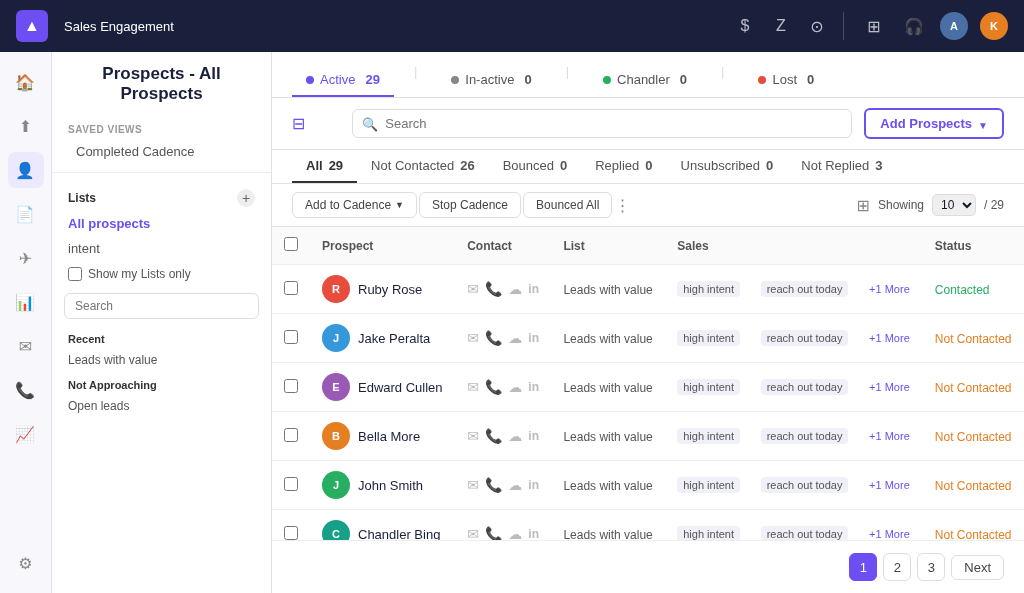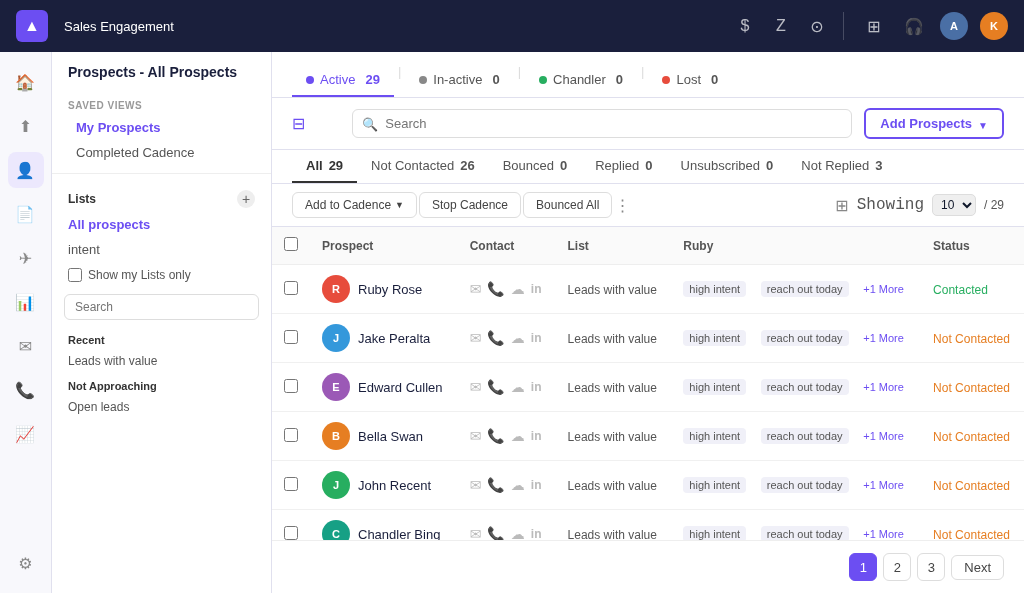--- a/index.html
+++ b/index.html
@@ -18,21 +18,21 @@
     
     .main { display: flex; flex: 1; overflow: hidden; }
 
     
     .icon-bar { width: 52px; background: #f8f8fc; border-right: 1px solid #e0e0ee; display: flex; flex-direction: column; align-items: center; padding: 12px 0; gap: 8px; flex-shrink: 0; }
     .icon-bar-item { width: 36px; height: 36px; display: flex; align-items: center; justify-content: center; border-radius: 8px; cursor: pointer; color: #888; font-size: 16px; }
     .icon-bar-item.active { color: #6c4ef2; background: #ece8fd; }
 
     
     .sidebar { width: 220px; background: white; border-right: 1px solid #e0e0ee; display: flex; flex-direction: column; flex-shrink: 0; padding: 12px 0; overflow-y: auto; }
-    .sidebar-header { font-size: 14px; font-weight: 600; color: #1a1f3c; padding: 0 16px 12px; }
+    .sidebar-header { font-size: 17px; font-weight: 600; color: #1a1f3c; padding: 0 16px 12px; text-align: center; }
     .sidebar-section-label { font-size: 10px; font-weight: 700; color: #999; text-transform: uppercase; letter-spacing: 0.5px; padding: 8px 16px 4px; }
     .sidebar-item { padding: 5px 16px; cursor: pointer; color: #555; font-size: 13px; border-radius: 4px; margin: 0 8px; }
     .sidebar-item.active { color: #6c4ef2; font-weight: 600; }
     .sidebar-divider { height: 1px; background: #eee; margin: 8px 0; }
     .sidebar-lists-header { display: flex; align-items: center; justify-content: space-between; padding: 8px 16px 4px; }
     .sidebar-lists-label { font-size: 12px; font-weight: 700; color: #333; }
     .sidebar-add-btn { width: 18px; height: 18px; border-radius: 50%; background: #eee; display: flex; align-items: center; justify-content: center; cursor: pointer; color: #666; font-size: 14px; }
     .sidebar-list-item { padding: 5px 16px; cursor: pointer; color: #555; font-size: 13px; }
     .sidebar-list-item.active { color: #6c4ef2; font-weight: 600; }
     .show-my-lists { display: flex; align-items: center; gap: 6px; padding: 6px 16px; font-size: 12px; color: #555; cursor: pointer; }
@@ -42,21 +42,21 @@
     .sidebar-recent-label { font-size: 11px; font-weight: 700; color: #333; padding: 8px 16px 4px; }
     .sidebar-recent-item { padding: 4px 16px; font-size: 12px; color: #555; cursor: pointer; }
     .sidebar-not-approaching { font-size: 11px; font-weight: 700; color: #333; padding: 8px 16px 4px; }
     .sidebar-not-approaching-item { padding: 4px 16px; font-size: 12px; color: #555; cursor: pointer; }
 
     
     .content { flex: 1; display: flex; flex-direction: column; overflow: hidden; background: #f5f5fb; }
     .content-header { background: white; padding: 12px 20px 0; border-bottom: 1px solid #e0e0ee; flex-shrink: 0; }
 
     
-    .status-tabs { display: flex; gap: 0; margin-bottom: 0; text-align: center; }
+    .status-tabs { display: flex; gap: 16px; margin-bottom: 0; text-align: center; }
     .status-tab { display: flex; align-items: center; gap: 6px; padding: 8px 14px; cursor: pointer; border-bottom: 2px solid transparent; color: #555; font-size: 13px; }
     .status-tab.active { color: #6c4ef2; border-bottom: 2px solid #6c4ef2; }
     .status-tab .dot { width: 8px; height: 8px; border-radius: 50%; }
     .dot-active { background: #6c4ef2; }
     .dot-inactive { background: #888; }
     .dot-converted { background: #27ae60; }
     .dot-lost { background: #e74c3c; }
 
     
     .toolbar { background: white; padding: 10px 20px; display: flex; align-items: center; gap: 12px; border-bottom: 1px solid #e0e0ee; flex-shrink: 0; }
@@ -72,38 +72,38 @@
     .sub-tab { padding: 8px 14px; cursor: pointer; font-size: 13px; color: #555; border-bottom: 2px solid transparent; display: flex; align-items: center; gap: 6px; }
     .sub-tab.active { color: #333; font-weight: 600; border-bottom: 2px solid #333; }
     .sub-tab-count { font-weight: 700; }
 
     
     .action-bar { background: white; padding: 8px 20px; display: flex; align-items: center; gap: 2px; border-bottom: 1px solid #e0e0ee; flex-shrink: 0; }
     .action-btn { background: white; border: 1px solid #ddd; border-radius: 6px; padding: 5px 12px; font-size: 12px; cursor: pointer; color: #444; display: flex; align-items: center; gap: 4px; }
     .action-btn-chevron { font-size: 9px; }
     .action-bar-right { margin-left: auto; display: flex; align-items: center; gap: 8px; }
     .grid-icon { color: #888; cursor: pointer; font-size: 16px; }
-    .showing-label { font-size: 16px; color: #555; font-family: Liberation Mono, monospace; }
+    .showing-label { font-size: 12px; color: #555; }
     .showing-select { border: 1px solid #ddd; border-radius: 5px; padding: 2px 4px; font-size: 12px; cursor: pointer; color: #0f172a; }
     .showing-total { font-size: 12px; color: #555; }
     .more-btn { color: #888; cursor: pointer; font-size: 16px; }
 
     
     .table-container { flex: 1; overflow-y: auto; background: white; margin: 0; }
     table { width: 100%; border-collapse: collapse; }
     table thead th { background: #fafafa; padding: 10px 12px; text-align: left; font-size: 12px; font-weight: 600; color: #555; border-bottom: 1px solid #eee; position: sticky; top: 0; z-index: 1; }
     table tbody tr { border-bottom: 1px solid #f0f0f0; }
     table tbody td { padding: 10px 12px; font-size: 13px; color: #333; vertical-align: middle; }
     .prospect-avatar { width: 28px; height: 28px; border-radius: 50%; display: inline-flex; align-items: center; justify-content: center; color: white; font-size: 11px; font-weight: bold; margin-right: 8px; }
     .prospect-name { font-weight: 500; color: #1a1f3c; }
     .contact-icons { display: flex; gap: 6px; align-items: center; }
     .contact-icon { font-size: 14px; color: #bbb; }
     .contact-icon.linkedin { color: #bbb; }
     .list-badge { font-size: 12px; color: #555; }
-    .tag-item { display: inline-block; background: #f0f0f8; border-radius: 4px; padding: 2px 6px; font-size: 11px; color: #555; margin-right: 11px; }
+    .tag-item { display: inline-block; background: #f0f0f8; border-radius: 4px; padding: 2px 6px; font-size: 11px; color: #555; margin-right: 17px; }
     .tag-more { font-size: 11px; color: #6c4ef2; cursor: pointer; }
     .status-badge { font-size: 12px; font-weight: 500; }
     .status-contacted { color: #27ae60; }
     .status-not-contacted { color: #e67e22; }
 
     
     .pagination { background: white; padding: 12px 20px; display: flex; align-items: center; justify-content: flex-end; gap: 6px; border-top: 1px solid #eee; flex-shrink: 0; }
     .page-btn { width: 28px; height: 28px; border: 1px solid #ddd; border-radius: 6px; display: flex; align-items: center; justify-content: center; cursor: pointer; font-size: 13px; color: #444; background: white; }
     .page-btn.active { background: #6c4ef2; color: white; border-color: #6c4ef2; }
     .page-next { font-size: 13px; color: #444; cursor: pointer; border: 1px solid #ddd; border-radius: 6px; padding: 4px 12px; background: white; }
@@ -146,21 +146,20 @@
     <div class="icon-bar-item">✉</div>
     <div class="icon-bar-item">📞</div>
     <div class="icon-bar-item">📈</div>
     <div class="icon-bar-item" style="margin-top:auto;">⚙</div>
   </div>
 
   <div class="sidebar">
     <div class="sidebar-header">Prospects - All Prospects</div>
 
     <div class="sidebar-section-label">SAVED VIEWS</div>
-    <div class="sidebar-item active">My Prospects</div>
     <div class="sidebar-item">Completed Cadence</div>
 
     <div class="sidebar-divider"></div>
 
     <div class="sidebar-lists-header">
       <span class="sidebar-lists-label">Lists</span>
       <div class="sidebar-add-btn">+</div>
     </div>
     <div class="sidebar-list-item active">All prospects</div>
     <div class="sidebar-list-item">intent</div>
@@ -275,21 +274,21 @@
     </div>
 
     <div class="table-container">
       <table>
         <thead>
           <tr>
             <th class="checkbox-col"><input type="checkbox" style=""></th>
             <th>Prospect</th>
             <th>Contact</th>
             <th>List</th>
-            <th>Ruby</th>
+            <th>Sales</th>
             <th>Status</th>
           </tr>
         </thead>
         <tbody id="table-body">
         <tr>
       <td class="checkbox-col">
         <input type="checkbox" style="">
       </td>
       <td>
         <div style="display:flex;align-items:center;">
@@ -377,21 +376,21 @@
         <span class="status-badge status-not-contacted">Not Contacted</span>
       </td>
     </tr>
             <tr>
       <td class="checkbox-col">
         <input type="checkbox" style="">
       </td>
       <td>
         <div style="display:flex;align-items:center;">
           <span class="prospect-avatar" style="background:#e67e22">B</span>
-          <span class="prospect-name">Bella Swan</span>
+          <span class="prospect-name">Bella More</span>
         </div>
       </td>
       <td>
         <div class="contact-icons">
           <span class="contact-icon" title="Email">✉</span>
           <span class="contact-icon" title="Phone">📞</span>
           <span class="contact-icon" title="Other">☁</span>
           <span class="contact-icon linkedin" title="LinkedIn" style="font-style:normal;font-size:12px;font-weight:700;color:#bbb;">in</span>
         </div>
       </td>
@@ -407,21 +406,21 @@
         <span class="status-badge status-not-contacted">Not Contacted</span>
       </td>
     </tr>
             <tr>
       <td class="checkbox-col">
         <input type="checkbox" style="">
       </td>
       <td>
         <div style="display:flex;align-items:center;">
           <span class="prospect-avatar" style="background:#27ae60">J</span>
-          <span class="prospect-name">John Recent</span>
+          <span class="prospect-name">John Smith</span>
         </div>
       </td>
       <td>
         <div class="contact-icons">
           <span class="contact-icon" title="Email">✉</span>
           <span class="contact-icon" title="Phone">📞</span>
           <span class="contact-icon" title="Other">☁</span>
           <span class="contact-icon linkedin" title="LinkedIn" style="font-style:normal;font-size:12px;font-weight:700;color:#bbb;">in</span>
         </div>
       </td>

